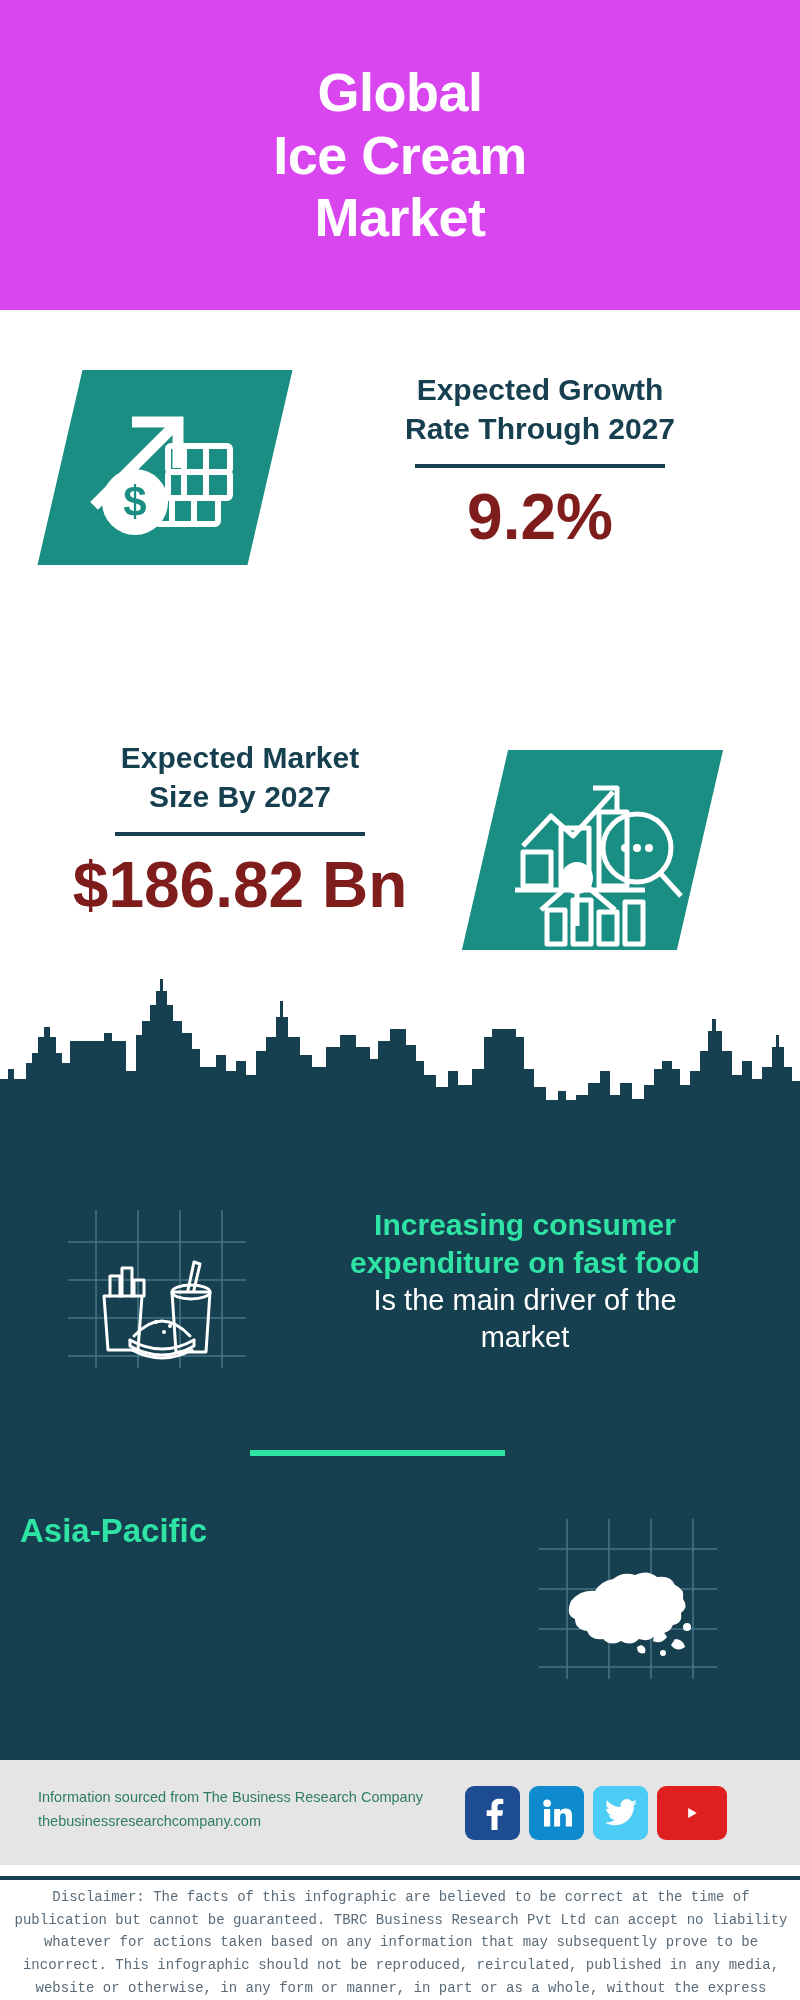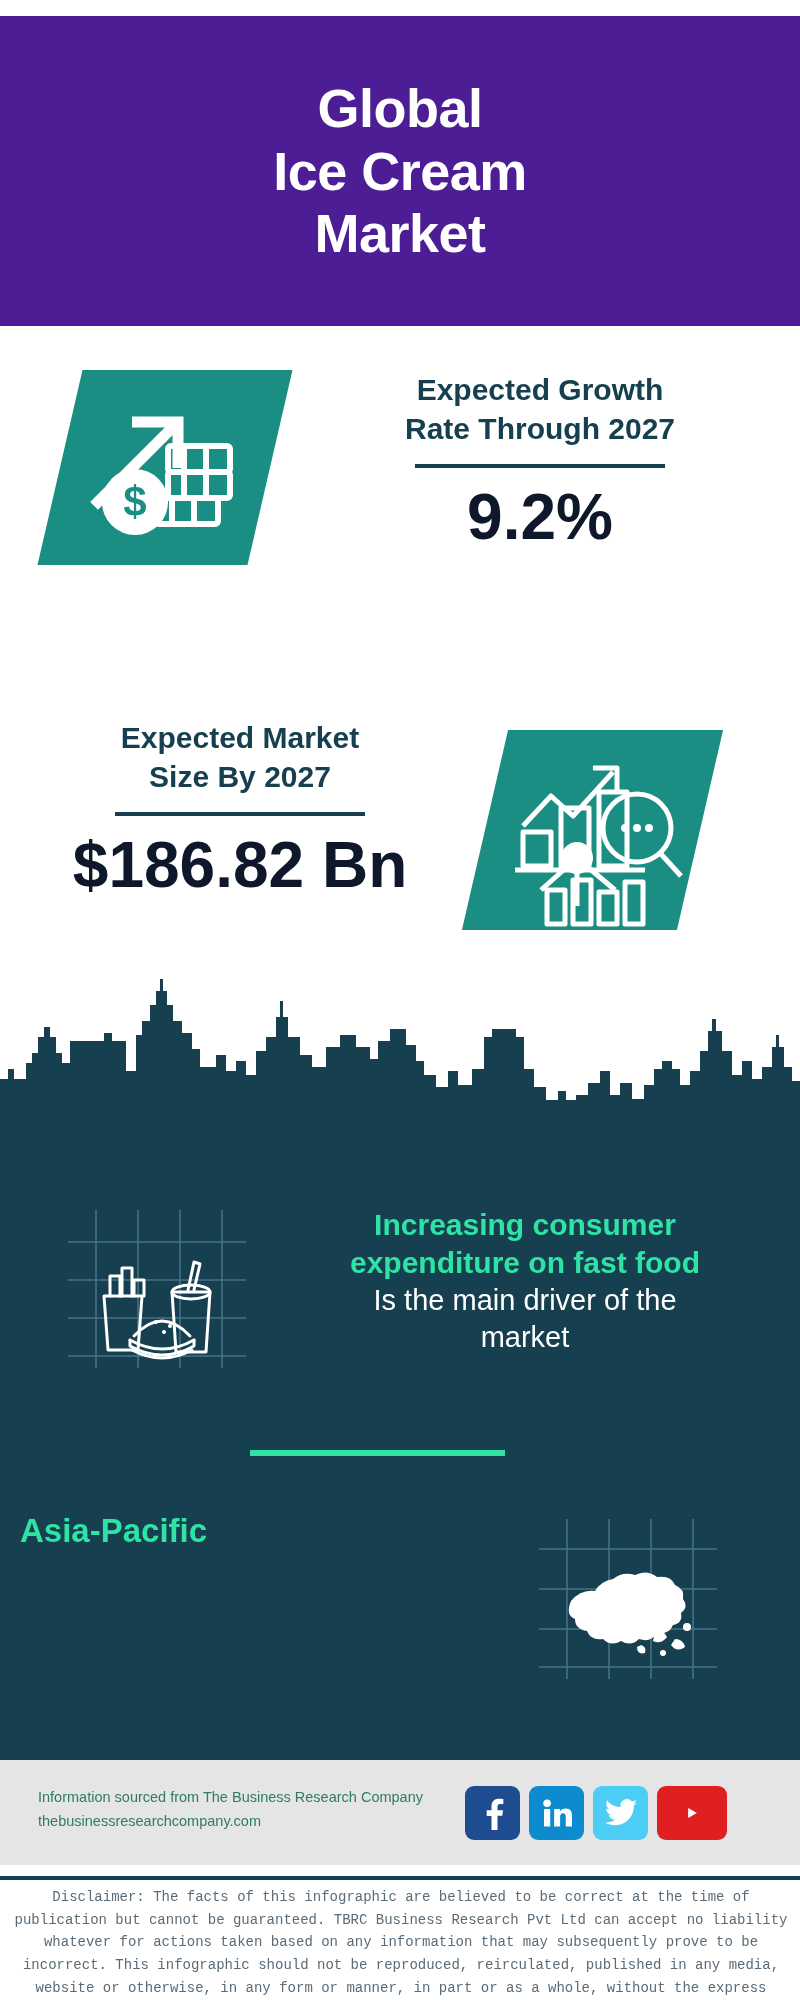--- a/index.html
+++ b/index.html
@@ -7,22 +7,22 @@
   body {
     font-family:"Liberation Sans", sans-serif;
     background:#ffffff;
     overflow:hidden;
   }
   .page { position:relative; width:800px; height:2000px; background:#fff; }
 
   
   .header {
     position:absolute; left:0; top:0; width:800px; height:310px;
-    background:#4c1d95;
-    display:flex; align-items:center; justify-content:center;margin-top:16px;
+    background:#d946ef;
+    display:flex; align-items:center; justify-content:center;
   }
   .header-title {
     color:#ffffff; font-weight:bold; font-size:54px; line-height:1.16;
     text-align:center; letter-spacing:-0.5px;
   }
   .header-title span { display:block; }
 
   
   .growth-block { position:absolute; left:0; top:330px; width:800px; height:300px; }
   .para-left {
@@ -32,25 +32,25 @@
   }
   .para-left-inner { transform:skewX(13deg); width:100%; height:100%; position:relative; }
   .growth-text { position:absolute; left:340px; top:20px; width:400px; text-align:center; }
   .h-label {
     color:#16404f; font-weight:bold; font-size:30px; line-height:1.3;margin-top:20px;
   }
   .rule-dark {
     width:250px; height:4px; background:#16404f; margin:16px auto 0 auto;
   }
   .big-value {
-    color:#0f172a; font-weight:bold; font-size:64px; line-height:1.1; margin-top:14px;
-  }
-
-  
-  .size-block { position:absolute; left:0; top:688px; width:800px; height:300px; }
+    color:#7f1d1d; font-weight:bold; font-size:64px; line-height:1.1; margin-top:14px;
+  }
+
+  
+  .size-block { position:absolute; left:0; top:708px; width:800px; height:300px; }
   .size-text { position:absolute; left:40px; top:10px; width:400px; text-align:center; }
   .para-right {
     position:absolute; left:485px; top:42px; width:215px; height:200px;
     background:#1a8e82;
     transform:skewX(-13deg);
   }
   .para-right-inner { transform:skewX(13deg); width:100%; height:100%; position:relative; }
 
   
   .dark-panel {

